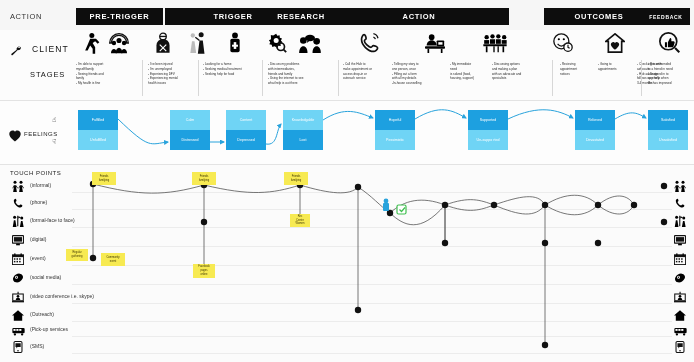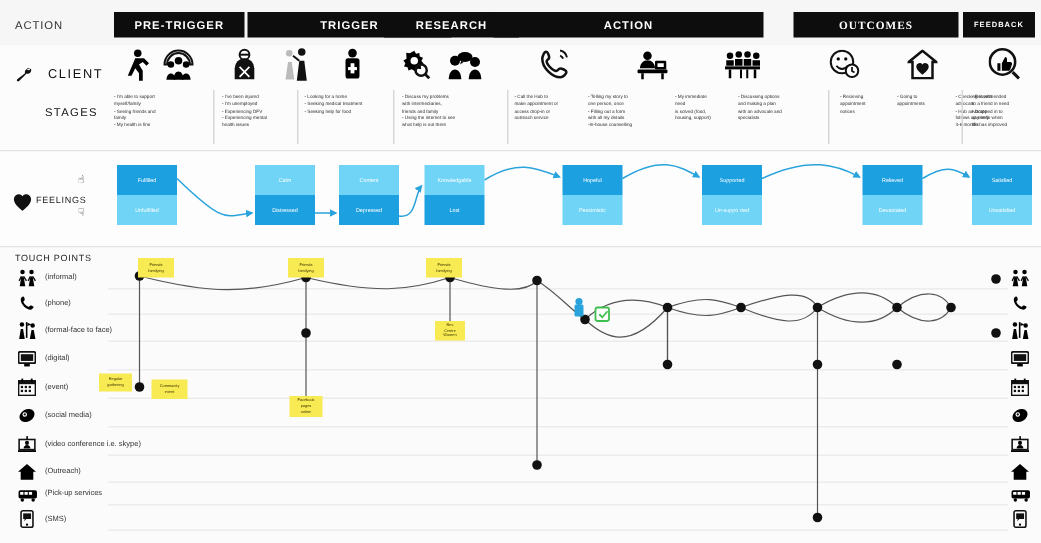--- a/index.html
+++ b/index.html
@@ -89,21 +89,21 @@
 
 <div class="map">
 
   <div class="band" style="top:0;height:30px;background:#f6f6f6;"></div>
   <div class="stages-word">ACTION</div>
   <div id="stagebars">
       <div class="stagebar" style="left: 76px; width: 87px;">PRE-TRIGGER</div>
       <div class="stagebar" style="left: 165px; width: 136px;">TRIGGER</div>
       <div class="stagebar" style="left: 256px; width: 90px;">RESEARCH</div>
       <div class="stagebar" style="left: 329px; width: 180px;">ACTION</div>
-      <div class="stagebar" style="left: 529px; width: 110px; font-family: Liberation Serif, serif;">OUTCOMES</div>
+      <div class="stagebar" style="left: 544px; width: 110px;">OUTCOMES</div>
       <div class="stagebar" style="left: 642px; width: 48px; font-size: 5px;">FEEDBACK</div>
     </div>
 
   <div class="band" style="top:30px;height:70px;background:#fcfcfc;"></div>
   <div class="band-sep" style="top:100px;"></div>
 
   <div class="wrench">
     <svg width="12" height="10" viewBox="0 0 24 20">
       <path d="M20 2c-2.6-1.2-5.6 0-6.6 2.6-.4 1-.4 2 0 3L3 15.6c-.7.7-.7 1.8 0 2.5s1.8.7 2.5 0L15.6 8c1 .4 2 .4 3 0C21.2 7 22.4 4 21.2 1.4l-2.4 2.4-2.2-.5-.5-2.2L18.5.7z" fill="#111"></path>
     </svg>

